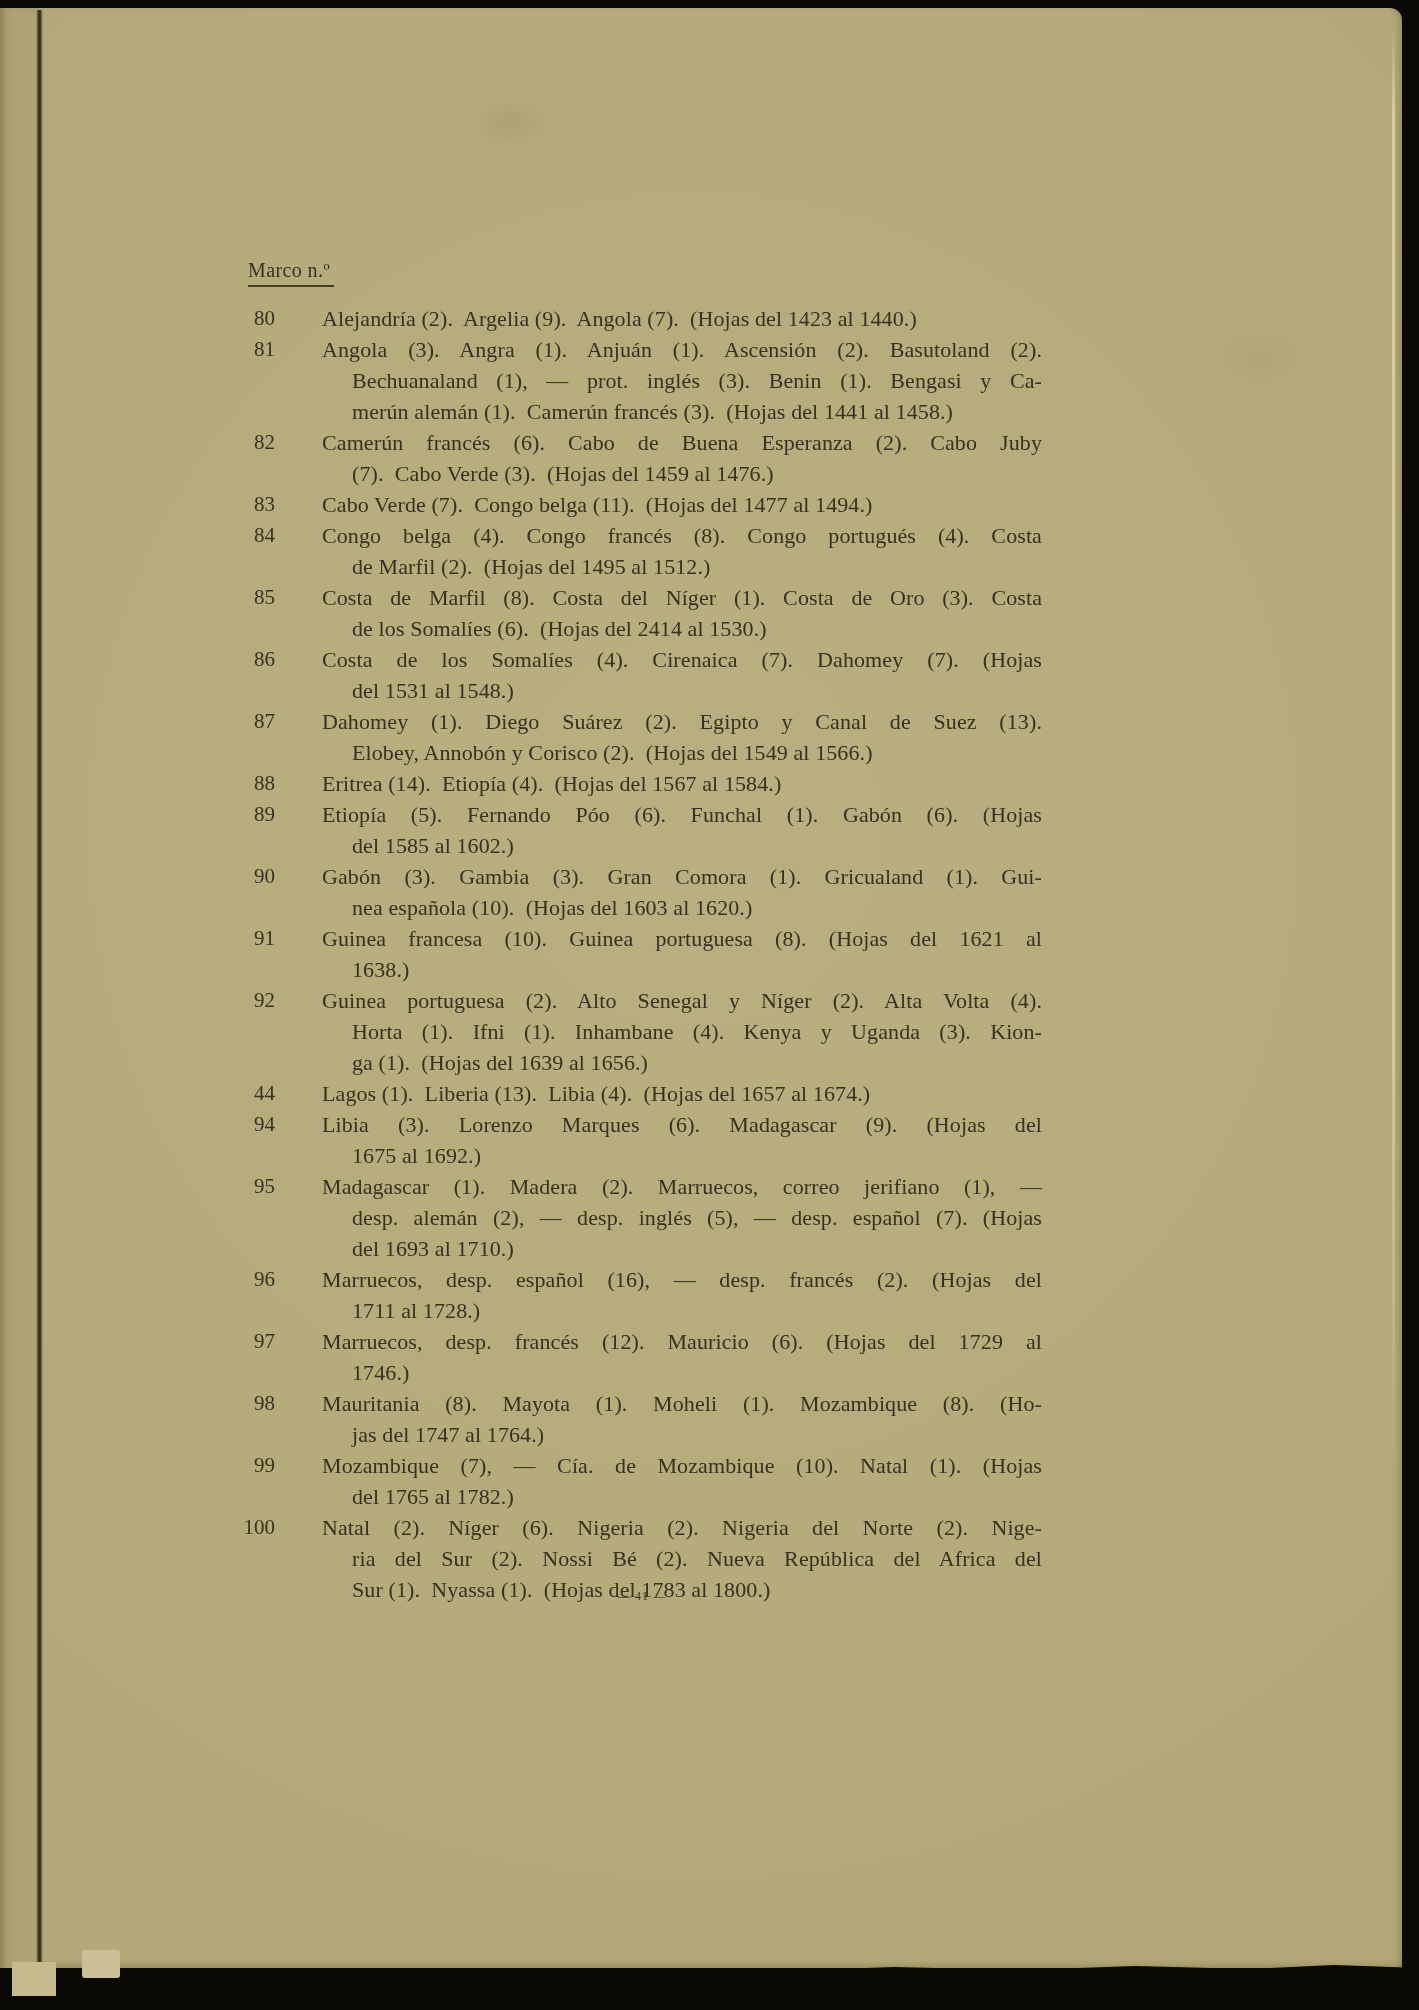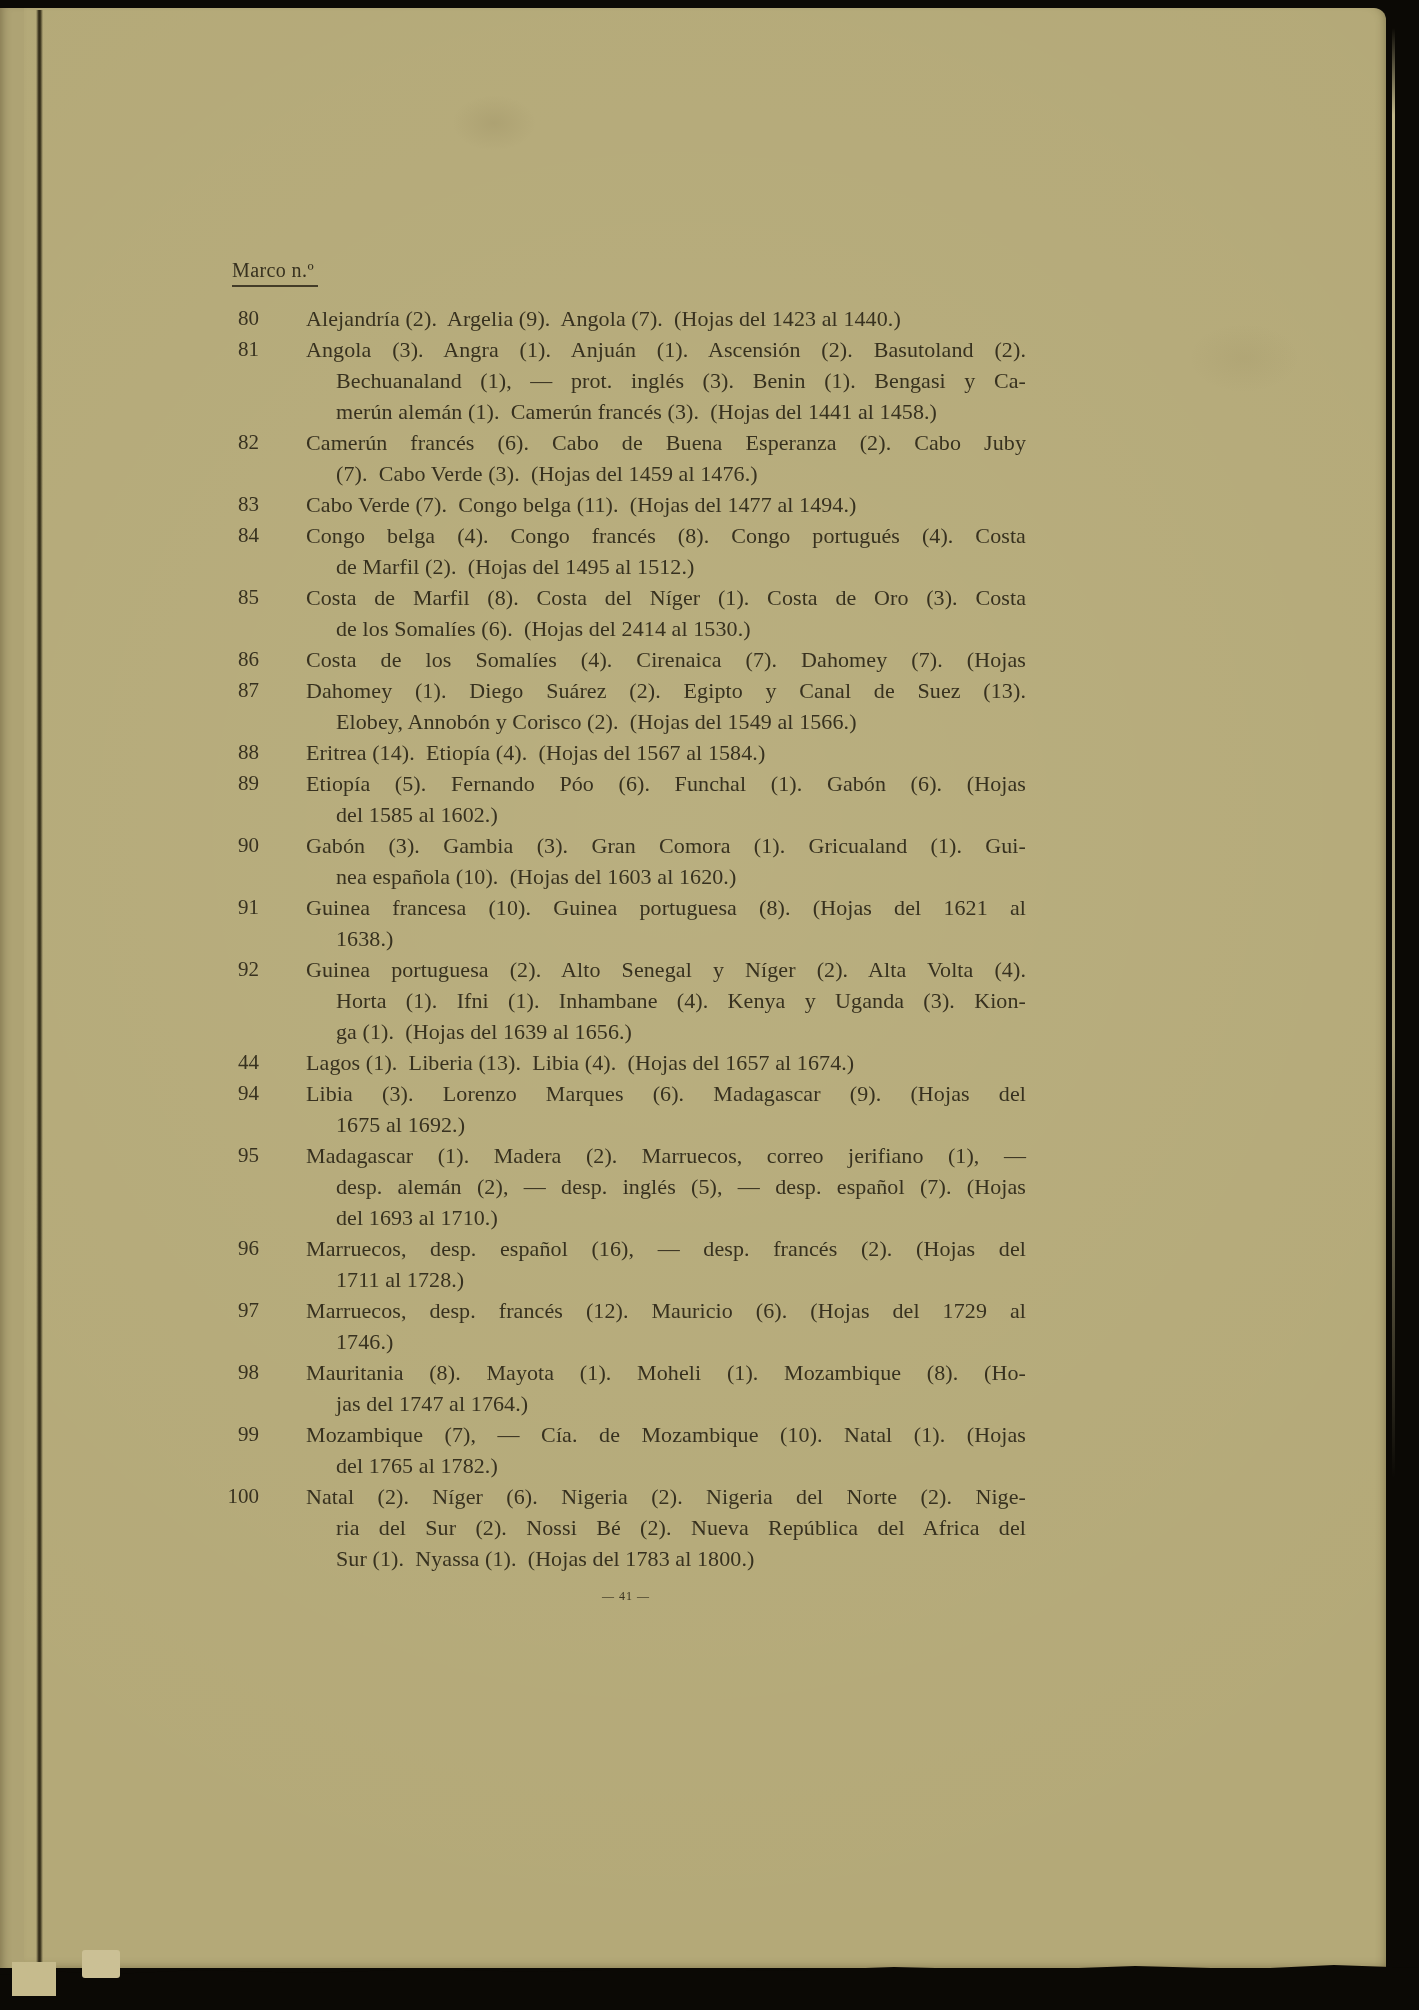--- a/index.html
+++ b/index.html
@@ -14,21 +14,21 @@
 
   
   .sliver {
     position: absolute; left: 0; top: 8px; width: 40px; height: 1960px;
     background: #aea374;
     box-shadow: inset 8px 0 10px -6px rgba(70,60,30,0.45);
   }
 
   
   .page {
-    position: absolute; left: 24px; top: 8px; width: 1362px; height: 1960px;
+    position: absolute; left: 40px; top: 8px; width: 1362px; height: 1960px;
     background:
       radial-gradient(130% 95% at 48% 42%, rgba(255,252,230,0.07), rgba(0,0,0,0) 62%),
       radial-gradient(60px 40px at 470px 115px, rgba(90,75,35,0.10), rgba(0,0,0,0) 70%),
       radial-gradient(80px 50px at 1220px 350px, rgba(90,75,35,0.06), rgba(0,0,0,0) 70%),
       #b4a978;
     border-radius: 0 12px 0 0;
     box-shadow: inset -8px 0 10px -7px rgba(70,60,30,0.40), inset 0 -8px 10px -7px rgba(70,60,30,0.35);
   }
 
   
@@ -147,20 +147,21 @@
           <div class="num">85</div>
           <div class="lines">
             <div class="line fill">Costa de Marfil (8).  Costa del Níger (1).  Costa de Oro (3).  Costa</div>
             <div class="line cont last">de los Somalíes (6).  (Hojas del 2414 al 1530.)</div>
           </div>
         </div>
         <div class="row">
           <div class="num">86</div>
           <div class="lines">
             <div class="line fill">Costa de los Somalíes (4).  Cirenaica (7).  Dahomey (7).  (Hojas</div>
+            <div class="line cont last">del 1531 al 1548.)</div>
           </div>
         </div>
         <div class="row">
           <div class="num">87</div>
           <div class="lines">
             <div class="line fill">Dahomey (1).  Diego Suárez (2).  Egipto y Canal de Suez (13).</div>
             <div class="line cont last">Elobey, Annobón y Corisco (2).  (Hojas del 1549 al 1566.)</div>
           </div>
         </div>
         <div class="row">

